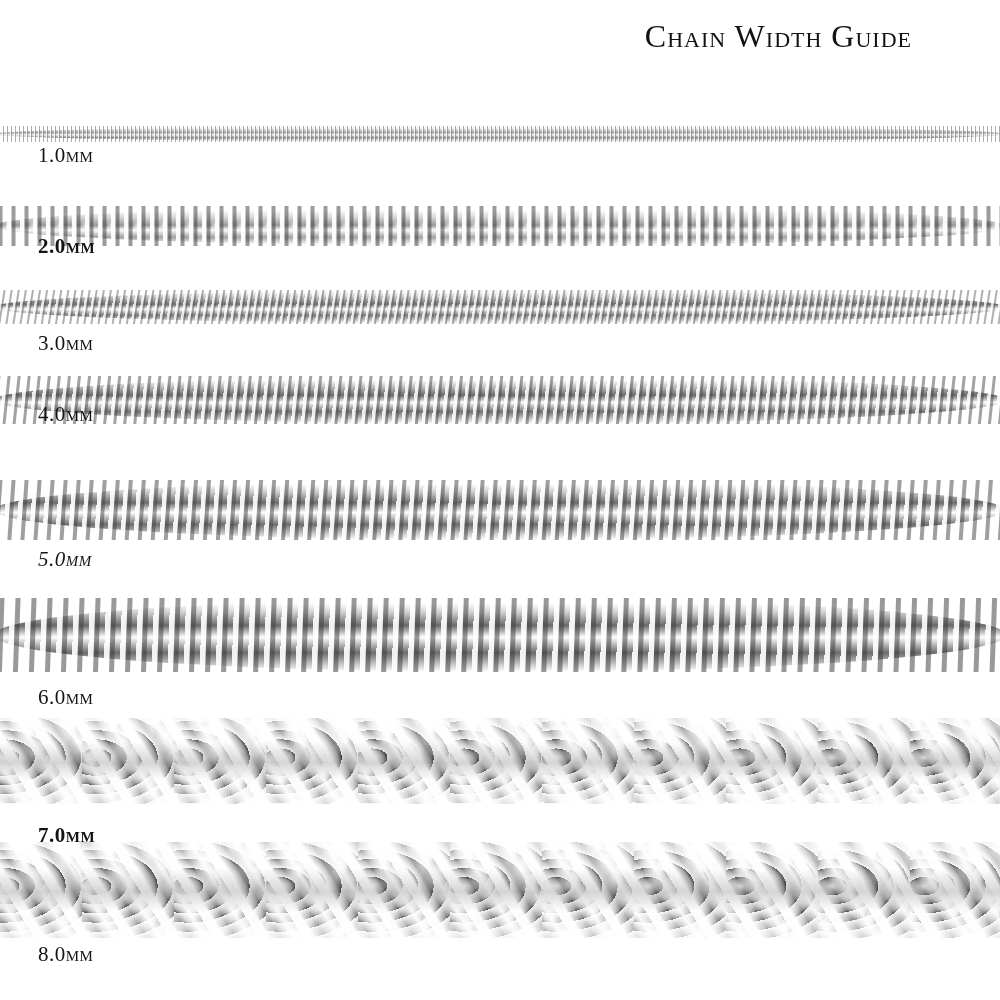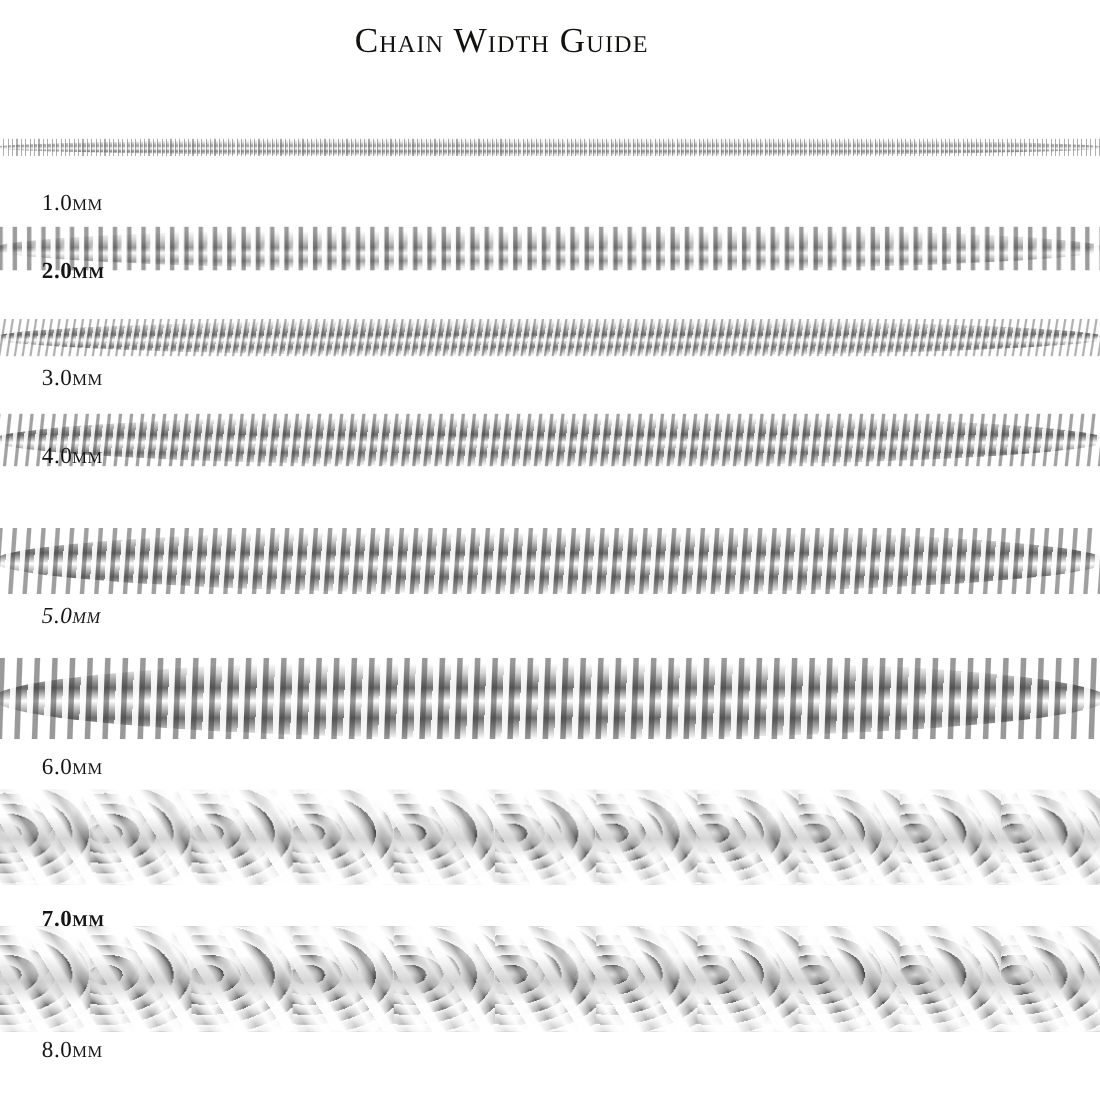--- a/index.html
+++ b/index.html
@@ -14,21 +14,21 @@
     overflow: hidden;
     font-family: "Liberation Serif", serif;
     color: #111111;
   }
 
   #page-title {
     position: absolute;
     top: 18px;
     left: 0;
     width: 912px;
-    text-align: center;
+    text-align: right;
     font-family: "Liberation Serif", serif;
     font-size: 32px;
     letter-spacing: 1px;
     font-variant: small-caps;
     color: #12120f;
   }
 
   .row {
     position: absolute;
     left: 0;
@@ -249,21 +249,21 @@
 <body>
 
 <div id="page-title">Chain Width Guide</div>
 
 <div class="row">
   <div class="chain c1" style="top:126px;height:16px;">
     <div class="chain-body">
       <div class="tex"></div>
     </div>
   </div>
-  <div class="label" style="top:143px;margin-top:29px;">1.0mm</div>
+  <div class="label" style="top:143px;">1.0mm</div>
 </div>
 
 <div class="row">
   <div class="chain c2" style="top:206px;height:40px;">
     <div class="chain-body">
       <div class="tex"></div>
     </div>
   </div>
   <div class="label" style="top:234px;font-weight:bold;">2.0mm</div>
 </div>

